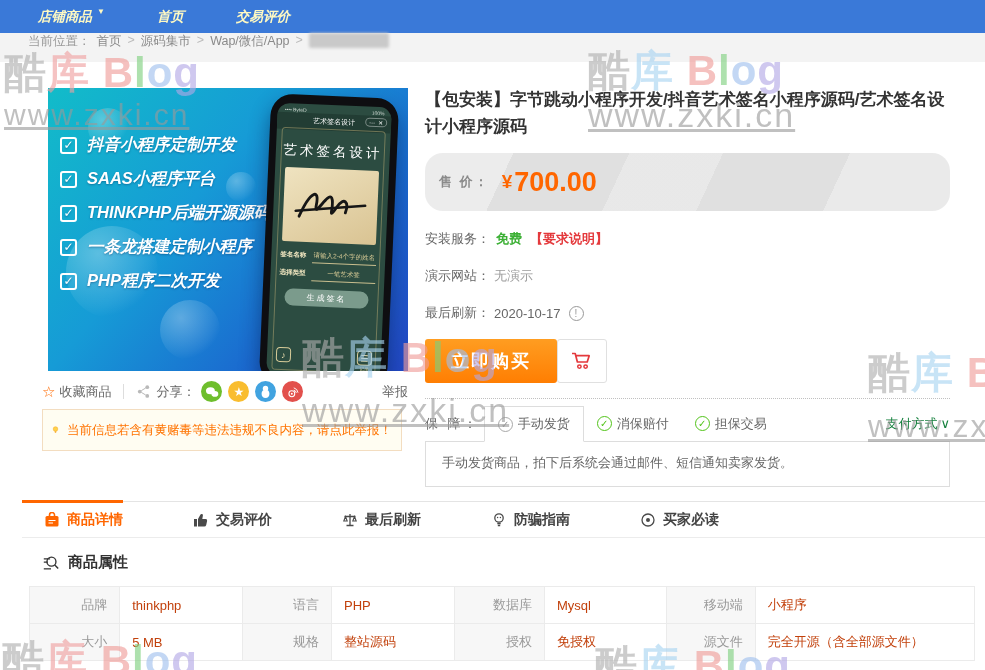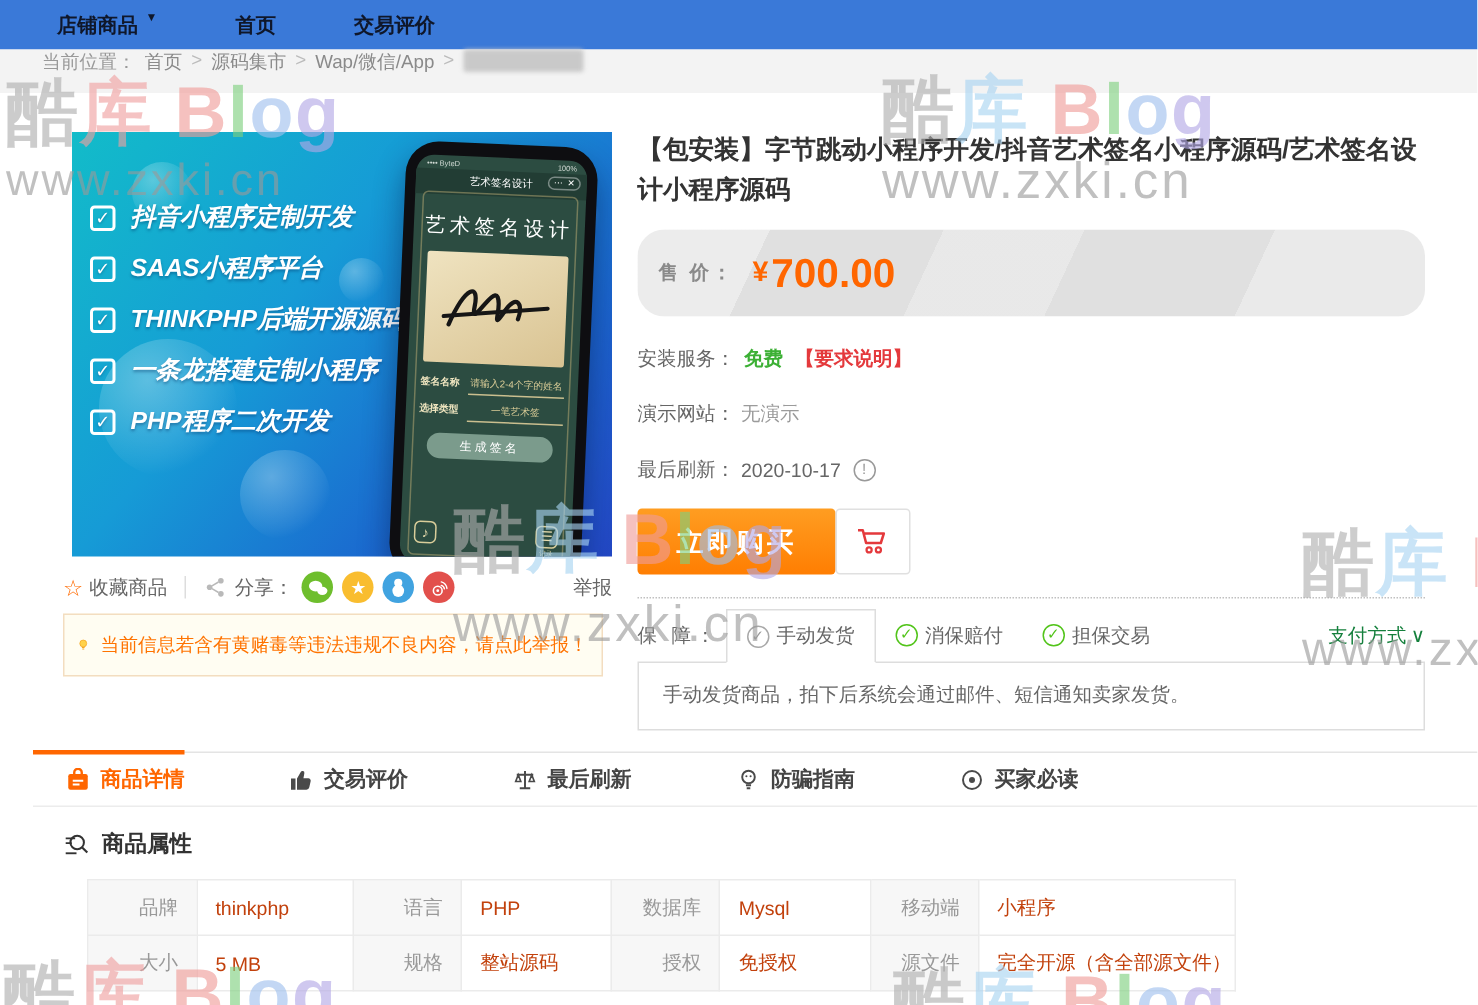--- a/index.html
+++ b/index.html
@@ -4,22 +4,22 @@
 <style>
   * { margin:0; padding:0; box-sizing:border-box; }
   html,body { width:985px; height:670px; }
   body {
     position:relative; overflow:hidden; background:#fff;
     font-family:"Liberation Sans","DejaVu Sans",sans-serif; color:#333;
   }
   
   .topnav { position:absolute; top:0; left:0; width:985px; height:33px;
     background:#3a79d8; display:flex; align-items:center; padding-left:38px; }
-  .topnav .nav-item { color:#0f172a; font-size:13.5px; font-weight:bold; margin-right:52px;
-    display:flex; gap:5px; cursor:pointer; white-space:nowrap; }
+  .topnav .nav-item { color:#fef9c3; font-size:13.5px; font-weight:bold; margin-right:52px;
+    display:flex; gap:5px; cursor:pointer; white-space:nowrap;font-style:italic; }
   .topnav .caret { font-size:8px; line-height:1; }
   
   .crumbs { position:absolute; top:33px; left:0; width:985px; height:29px;
     background:#f3f3f3; display:flex; align-items:flex-start; padding-left:28px;
     font-size:12.5px; color:#999; gap:6px; }
   .crumbs .bc-link { color:#8a8a8a; }
   .crumbs .sep { color:#bbb; }
   .censored { width:80px; height:15px; background:#c9c9c9; border-radius:2px; filter:blur(1.5px); }
   
   .hero { position:absolute; left:48px; top:88px; width:360px; height:283px; overflow:hidden;
@@ -112,30 +112,30 @@
   
   .tabbar { position:absolute; left:22px; top:501px; width:963px; height:37px;
     border-top:1px solid #e4e4e4; border-bottom:1px solid #ececec; background:#fff; display:flex;gap:24px; }
   .mtab { display:flex; align-items:center; gap:7px; padding:0 0 0 22px; margin-right:24px;
     font-size:14px; font-weight:bold; color:#444; border-top:3px solid rgba(0,0,0,0);
     margin-top:-2px; cursor:pointer; }
   .mtab.active { color:#ff6600; border-top-color:#ff6600; }
   
   .attr-head { position:absolute; left:42px; top:553px; display:flex; align-items:center; gap:8px;
     font-size:15px; font-weight:bold; color:#333; }
-  .attr-table { position:absolute; left:58px; top:586px; width:766px; border-collapse:collapse;
+  .attr-table { position:absolute; left:29px; top:586px; width:946px; border-collapse:collapse;
     font-size:13px; }
   .attr-table td { border:1px solid #ebebeb; height:37px; }
   .attr-table td.lab { background:#f7f7f7; color:#999; text-align:right; padding-right:12px; }
   .attr-table td.val { background:#fff; color:#c2410c; padding-left:12px; }
   
   .wm { position:absolute; z-index:60; pointer-events:none; opacity:.62; line-height:1;
     white-space:nowrap; font-weight:bold; }
-  .wm .l1 { font-size:48px; letter-spacing:1px; }
-  .wm .l2 { font-size:30px; color:#9a9a9a; letter-spacing:2px; font-weight:normal; margin-top:6px; }
+  .wm .l1 { font-size:42px; letter-spacing:1px; }
+  .wm .l2 { font-size:30px; color:#9a9a9a; letter-spacing:2px; font-weight:normal; margin-top:6px;text-decoration:underline; }
   .wm .c0 { color:#aeaeae; } 
   .wm-red .c1 { color:#f0a0a0; }  .wm-blue .c1 { color:#a8d4f2; } 
   .wm .cb { color:#f09c98; } .wm .cl { color:#7ed07e; } .wm .co { color:#9fc0ee; } .wm .cg { color:#b3a8e6; }
   svg { display:block; }
 </style>
 </head>
 <body>
 
 <div class="topnav">
   <div class="nav-item">

